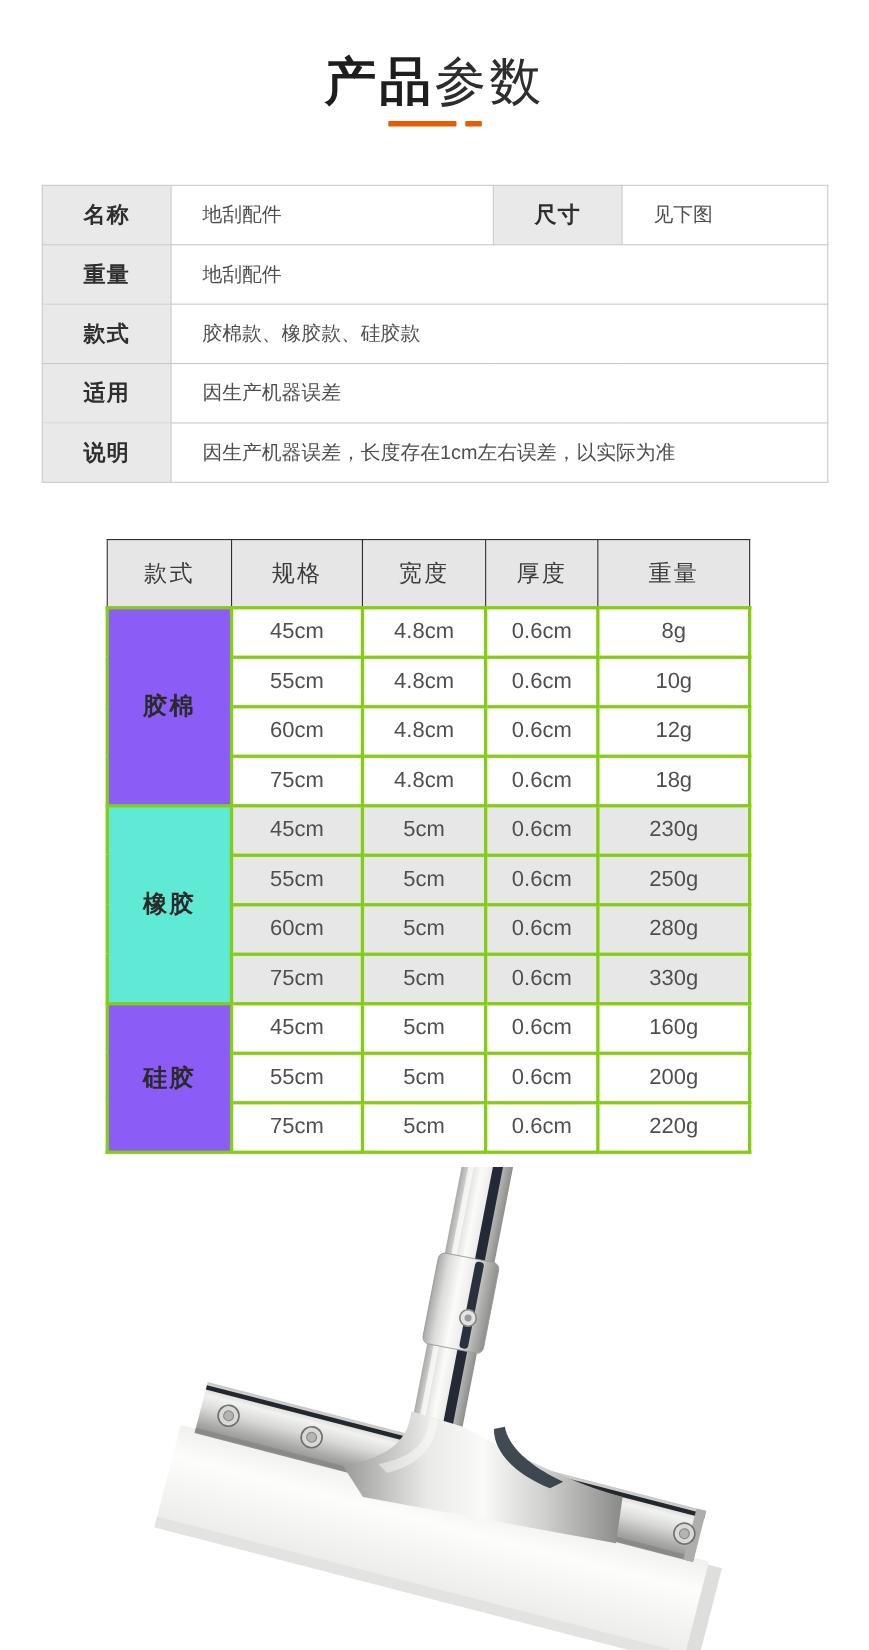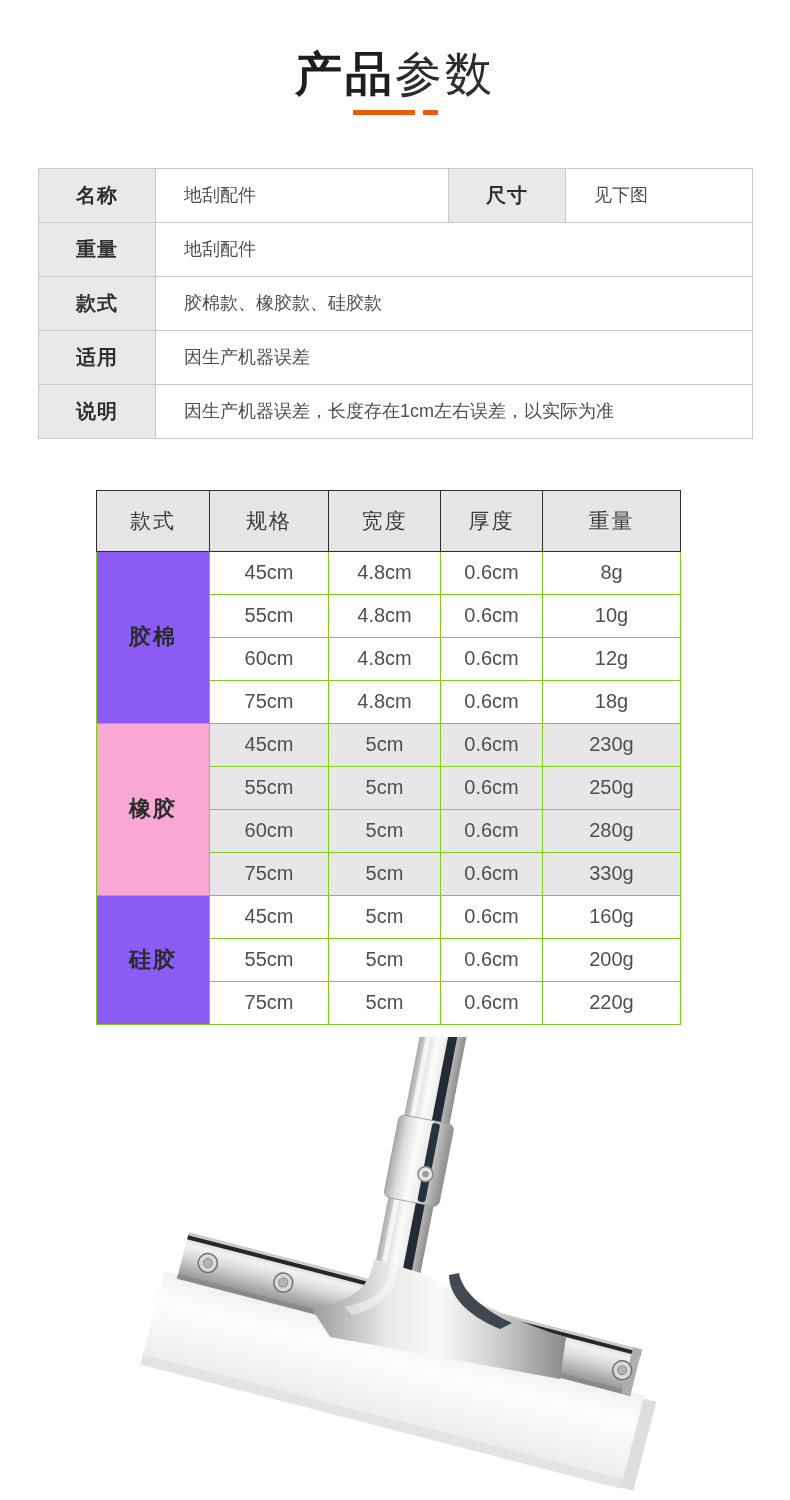--- a/index.html
+++ b/index.html
@@ -32,21 +32,21 @@
     text-align:center;padding:0;font-size:20px;letter-spacing:1px;
   }
 
   
   .spec-table{width:584px;margin:51px 0 0 96px;text-align:center;}
   .spec-table th{
     border:1px solid #2e2e2e;height:58px;background:#e6e6e6;
     font-size:21px;font-weight:500;color:#3c3c3c;letter-spacing:2px;
   }
   .spec-table td{
-    border:1px solid #84cc16;height:40px;
+    border:3px solid #84cc16;height:40px;
     font-size:20px;color:#4f4f4f;font-weight:400;
   }
   .spec-table td.group{font-size:22px;font-weight:700;color:#2a2a2a;letter-spacing:2px;background:#8b5cf6;}
   .spec-table tr.shaded td{background:#e7e7e7;}
 
   
   .photo{margin-top:12px;width:790px;height:463px;}
   .photo svg{display:block;}
 </style>
 </head>
@@ -132,21 +132,21 @@
           <td>0.6cm</td>
           <td>12g</td>
         </tr>
         <tr>
           <td>75cm</td>
           <td>4.8cm</td>
           <td>0.6cm</td>
           <td>18g</td>
         </tr>
         <tr class="shaded">
-          <td class="group" rowspan="4" style="background: #f9a8d4;">橡胶</td>
+          <td class="group" rowspan="4" style="background: #5eead4;">橡胶</td>
           <td>45cm</td>
           <td>5cm</td>
           <td>0.6cm</td>
           <td>230g</td>
         </tr>
         <tr class="shaded">
           <td>55cm</td>
           <td>5cm</td>
           <td>0.6cm</td>
           <td>250g</td>

